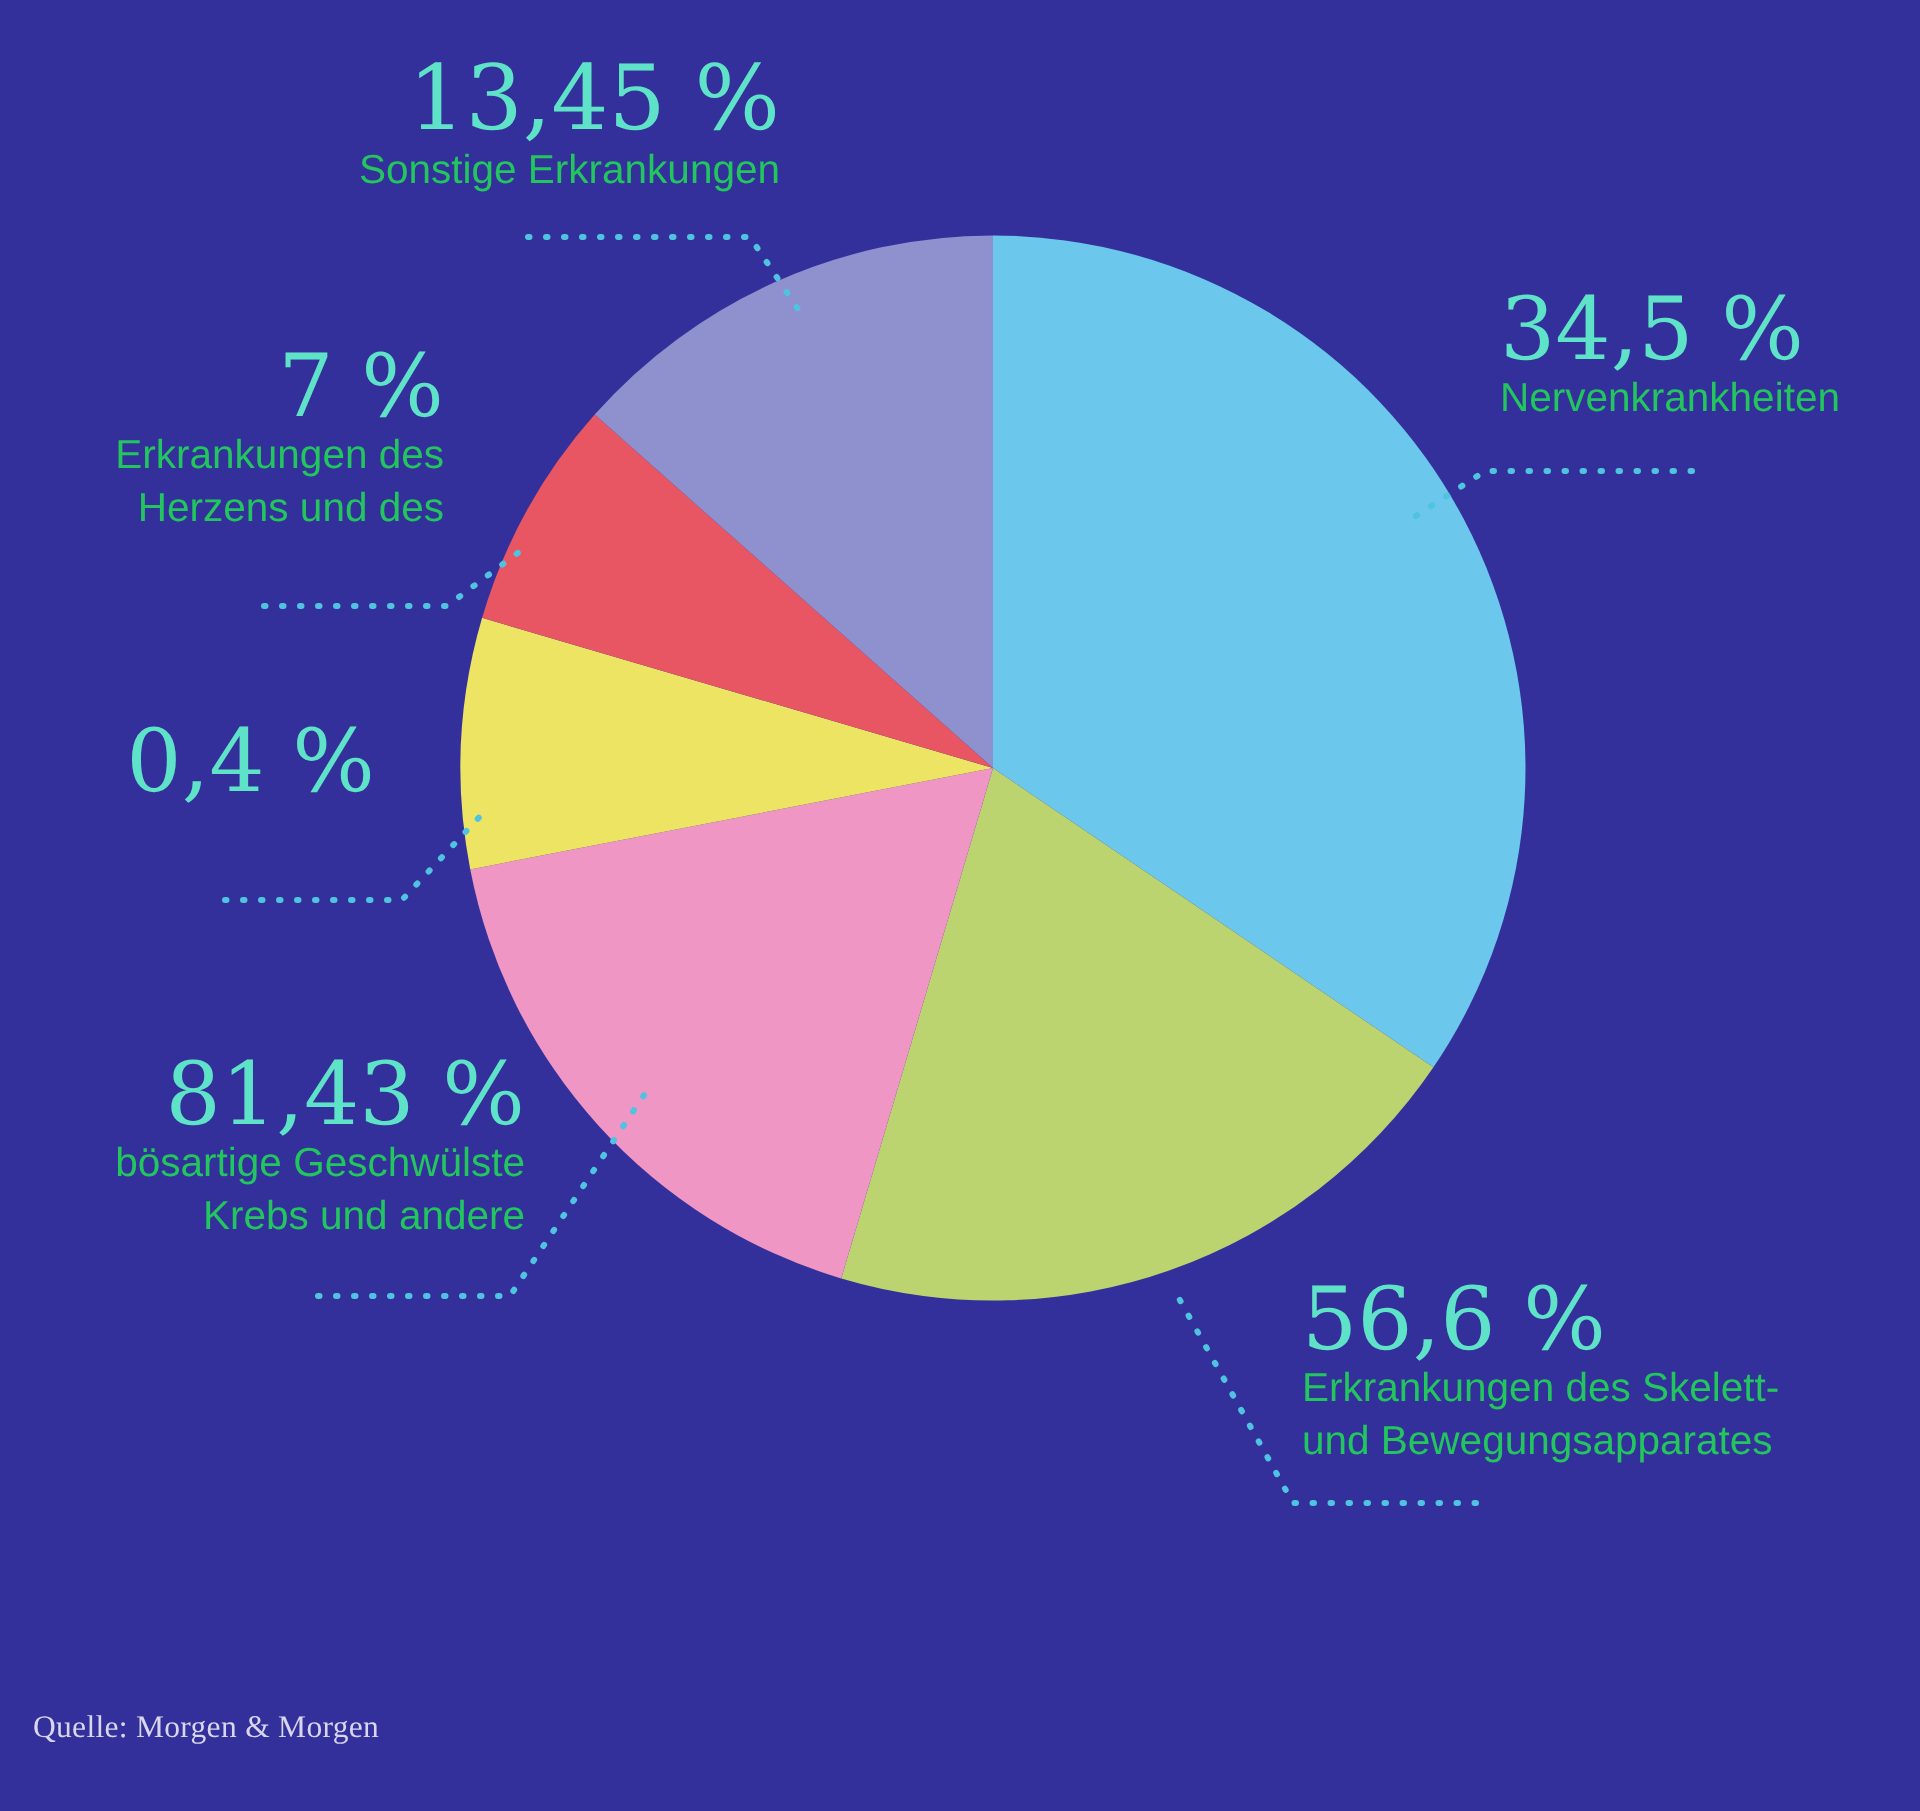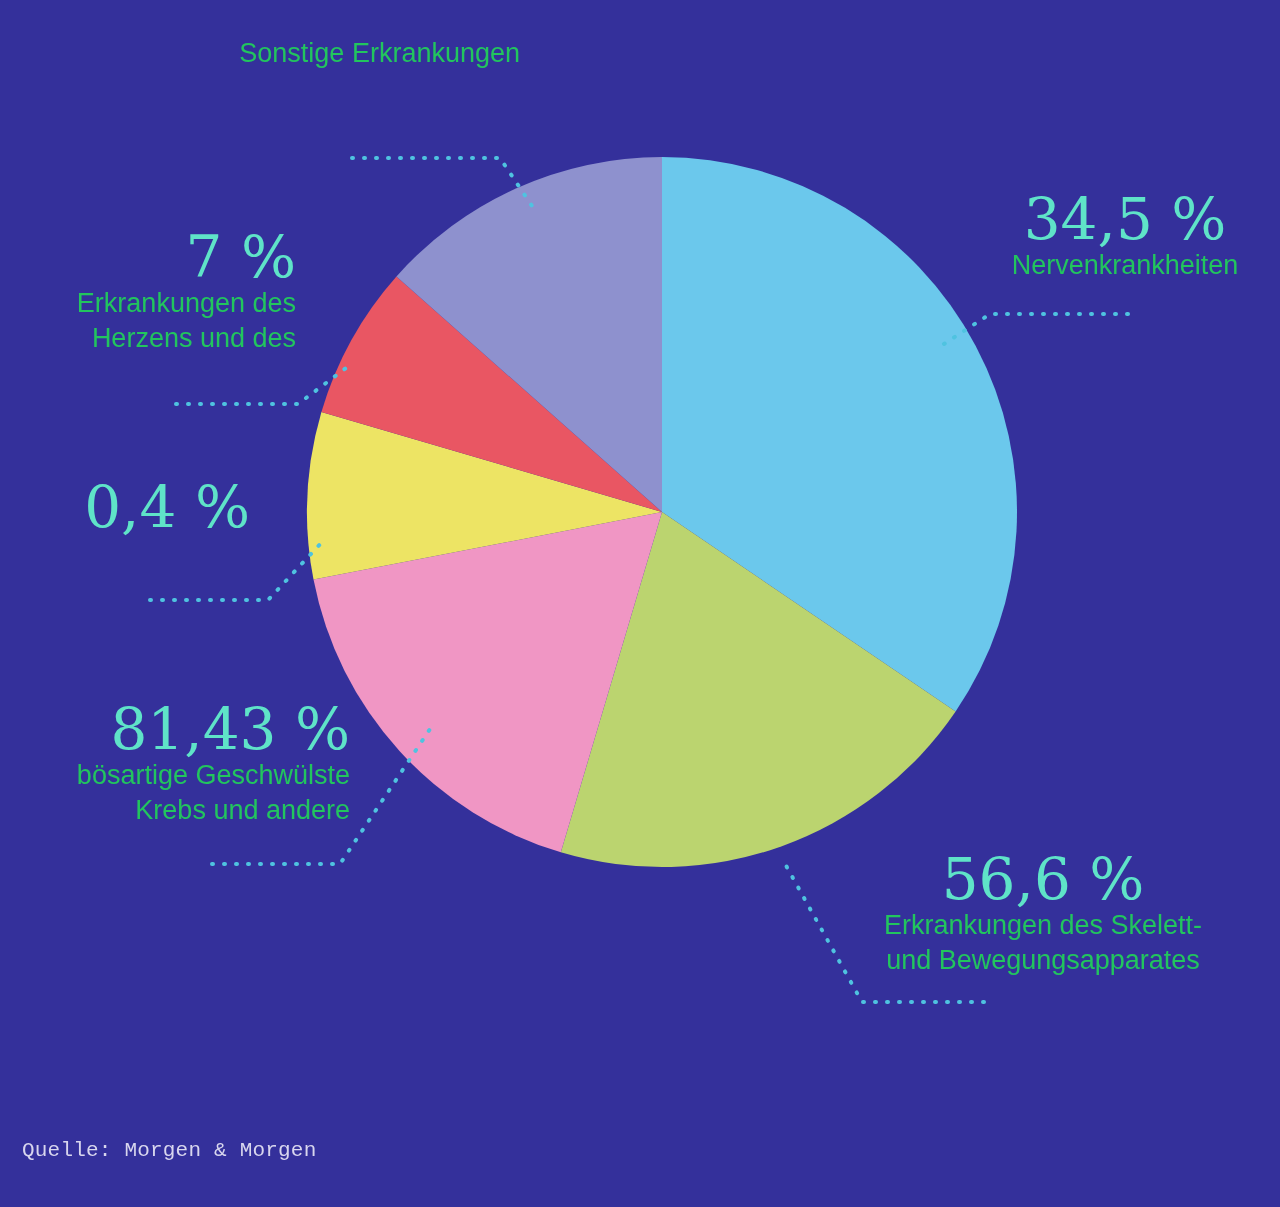--- a/index.html
+++ b/index.html
@@ -43,41 +43,41 @@
   .desc {
     font-family: Liberation Sans, sans-serif;
     color: #22c55e;
     font-size: 27px;
     line-height: 1.30;
     white-space: nowrap;
     font-weight: 400;
   }
   .desc .dline { display: block; }
   .align-right { text-align: right; }
-  .align-left  { text-align: center;  }
+  .align-left  { text-align: left;  }
 
   
   #label-sonstige  { left: 200px;  top: 36px;  width: 320px; }
   #label-sonstige .pct { font-size: 60px; }
 
   #label-nerven    { left: 1000px; top: 190px; width: 250px; }
 
   #label-herz      { left: 28px;   top: 228px; width: 268px; }
 
   #label-unfaelle  { left: 60px;   top: 478px; width: 190px; }
 
   #label-krebs     { left: 40px;   top: 700px; width: 310px; }
 
   #label-skelett   { left: 868px;  top: 850px; width: 350px; }
 
   #source-line {
     position: absolute;
     left: 22px;
     top: 1139px;
-    font-family: Liberation Mono, monospace;
+    font-family: Liberation Serif, serif;
     font-size: 21px;
     color: #D8D6EE;
     white-space: nowrap;
     letter-spacing: 0.2px;
   }
 </style>
 </head>
 <body>
 
 <div id="chart-root">
@@ -101,20 +101,21 @@
 
       <polyline points="150,600 268,600 324,540" fill="none" stroke="#4FC3E0" stroke-width="4" stroke-linecap="round" stroke-dasharray="1 11"></polyline>
 
       <polyline points="212,864 340,864 432,726" fill="none" stroke="#4FC3E0" stroke-width="4" stroke-linecap="round" stroke-dasharray="1 11"></polyline>
 
       <polyline points="984,1002 862,1002 784,862" fill="none" stroke="#4FC3E0" stroke-width="4" stroke-linecap="round" stroke-dasharray="1 11"></polyline>
     </g>
   </svg>
 
   <div class="label-block align-right" id="label-sonstige">
+    <div class="pct">13,45 %</div>
     <div class="desc">
       <span class="dline">Sonstige Erkrankungen</span>
     </div>
   </div>
 
   <div class="label-block align-left" id="label-nerven">
     <div class="pct">34,5 %</div>
     <div class="desc">
       <span class="dline">Nervenkrankheiten</span>
     </div>

